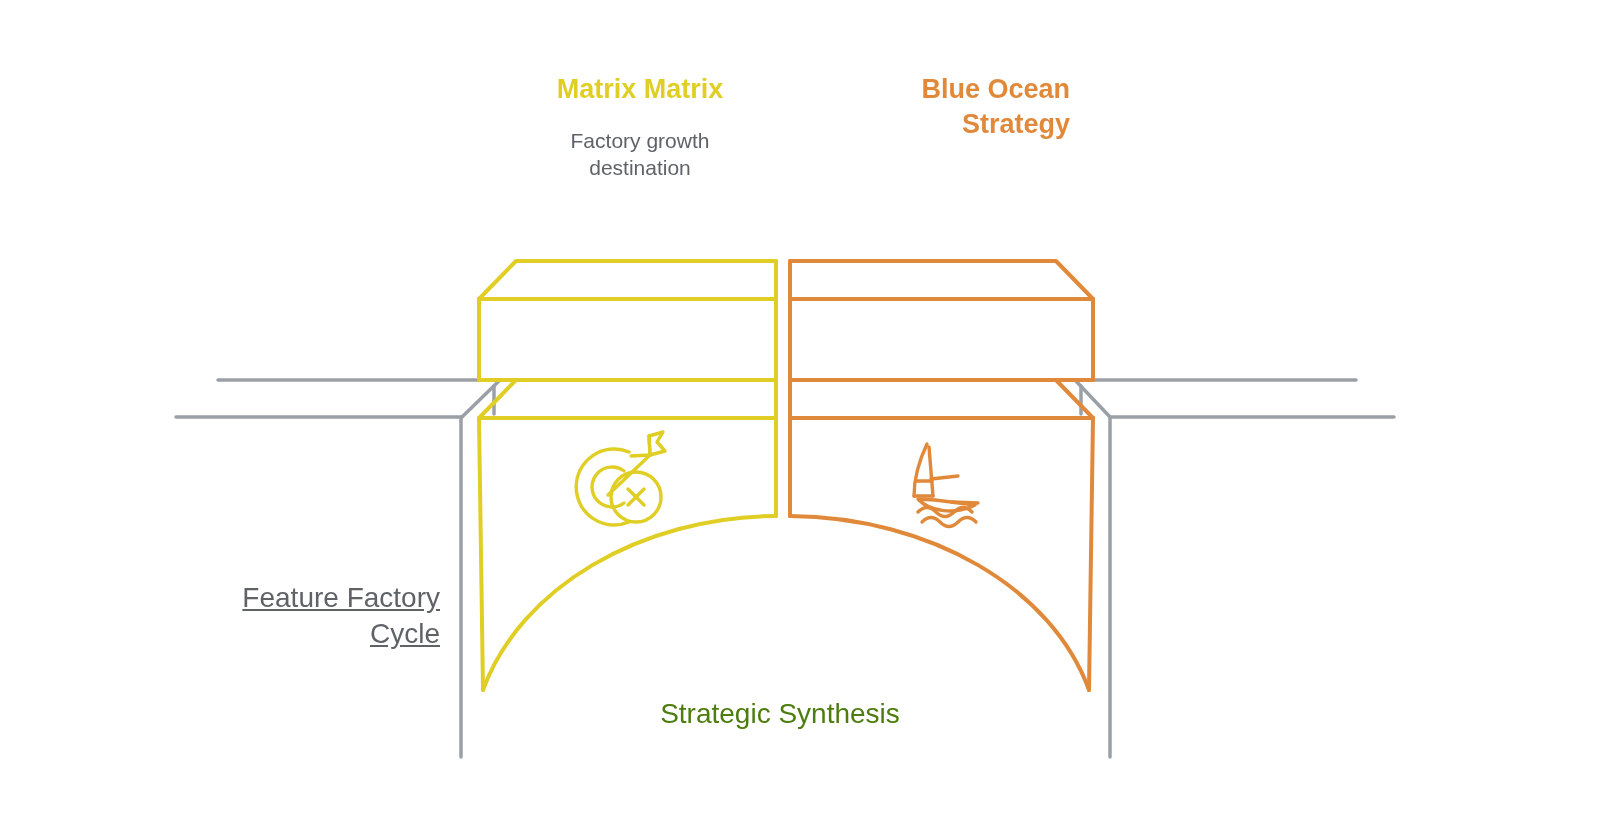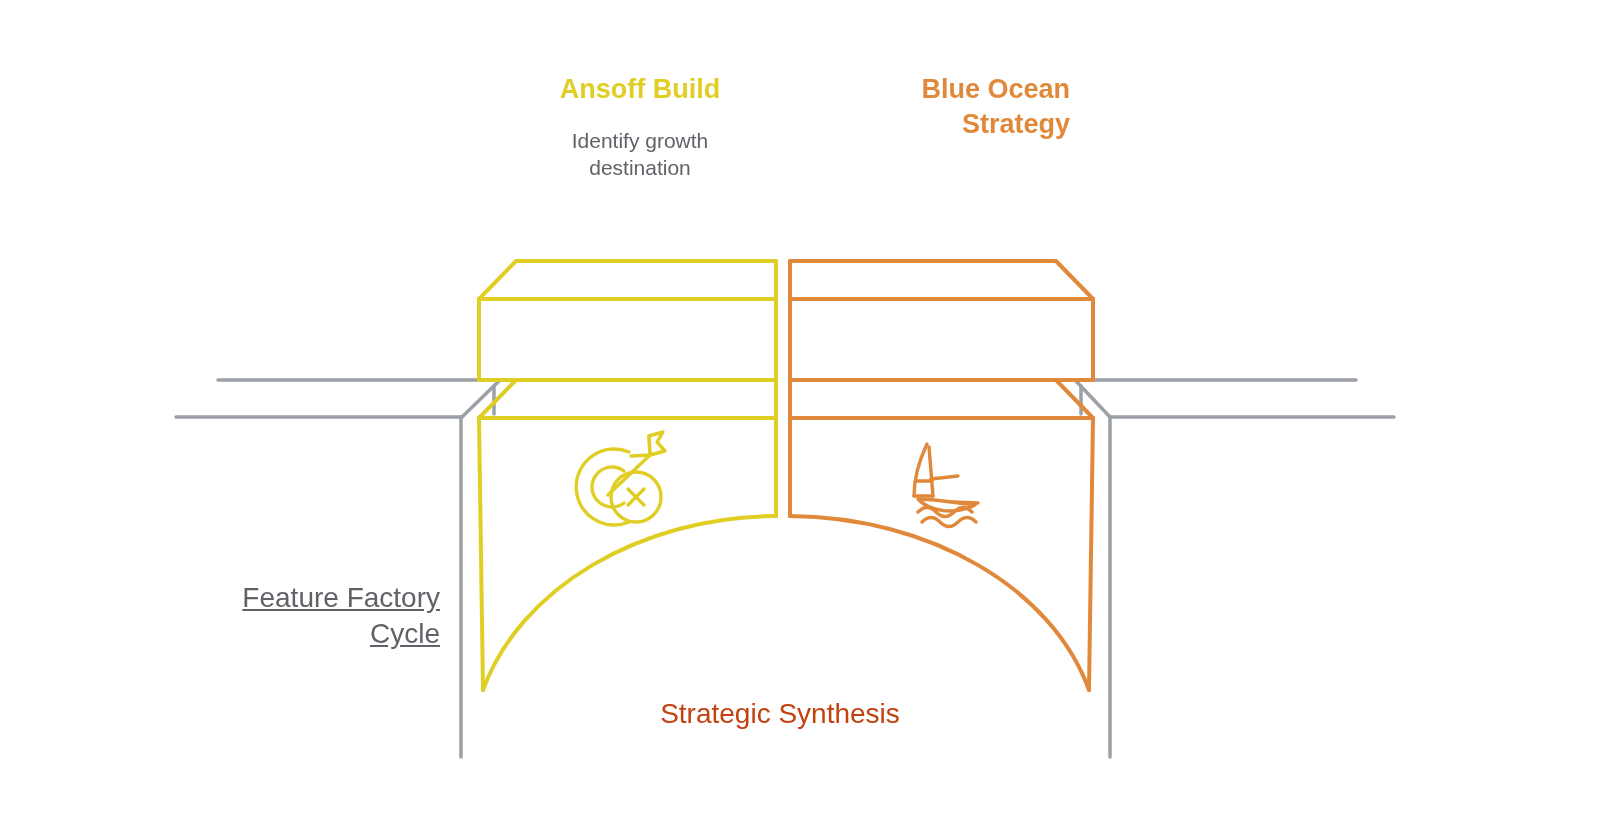--- a/index.html
+++ b/index.html
@@ -53,21 +53,21 @@
   }
   .side-label {
     color: #5F6368;
     font-size: 28px;
     font-weight: 400;
     text-decoration: underline;
   }
   .side-label.left { text-align: right; }
   .side-label.right { text-align: left; }
   .bottom-label {
-    color: #c2410c;
+    color: #4d7c0f;
     font-size: 28px;
     font-weight: 400;
     text-align: center;
   }
 </style>
 </head>
 <body>
 
 <div id="stage">
 
@@ -166,23 +166,23 @@
       <path d="M 918 499 C 930 512 955 515 975 505 L 935 500 Z"></path>
 
       <path d="M 952 502 L 978 503"></path>
 
       <path d="M 918 512 q 9 -9 18 0 q 9 9 18 0 q 9 -9 18 0"></path>
       <path d="M 922 522 q 9 -9 18 0 q 9 9 18 0 q 9 -9 18 0"></path>
     </g>
 
   </svg>
 
-  <div class="label title-yellow" style="left:500px; top:72px; width:280px;">Ansoff Build</div>
+  <div class="label title-yellow" style="left:500px; top:72px; width:280px;">Matrix Matrix</div>
 
-  <div class="label sub" style="left:500px; top:128px; width:280px;">Identify growth
+  <div class="label sub" style="left:500px; top:128px; width:280px;">Factory growth
 destination</div>
 
   <div class="label title-orange" style="left:790px; top:72px; width:280px;">Blue Ocean
 Strategy</div>
 
 
   <div class="label side-label left" style="left:140px; top:580px; width:300px;">Feature Factory
 Cycle</div>
 
 

